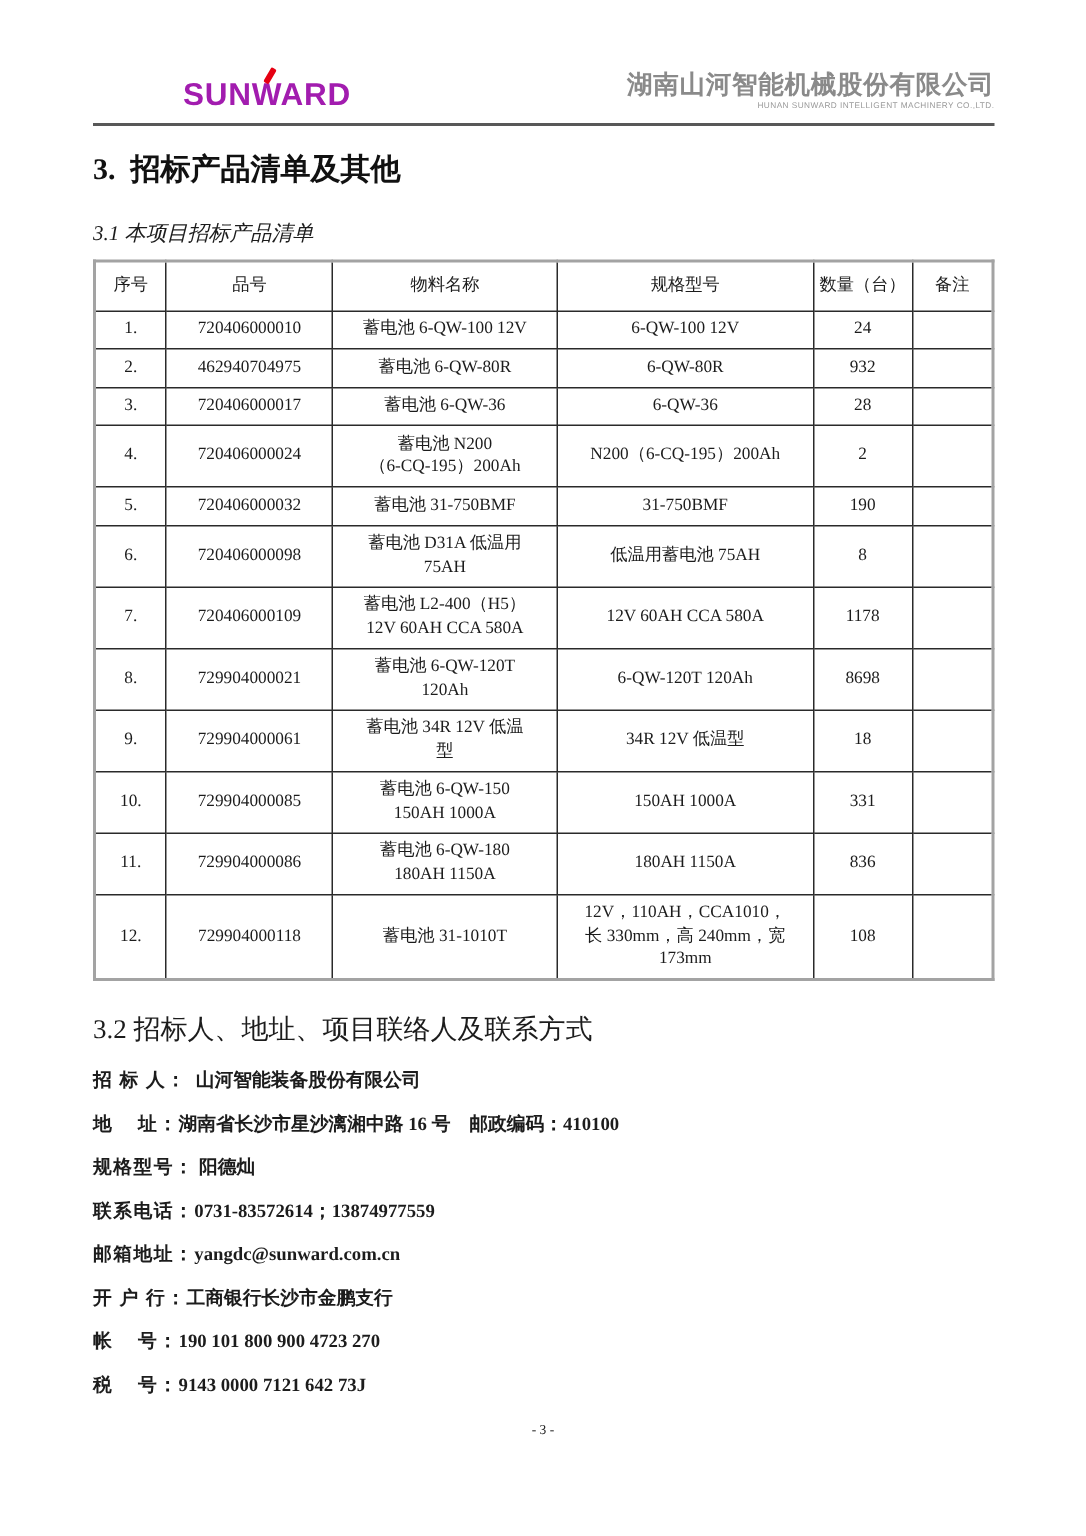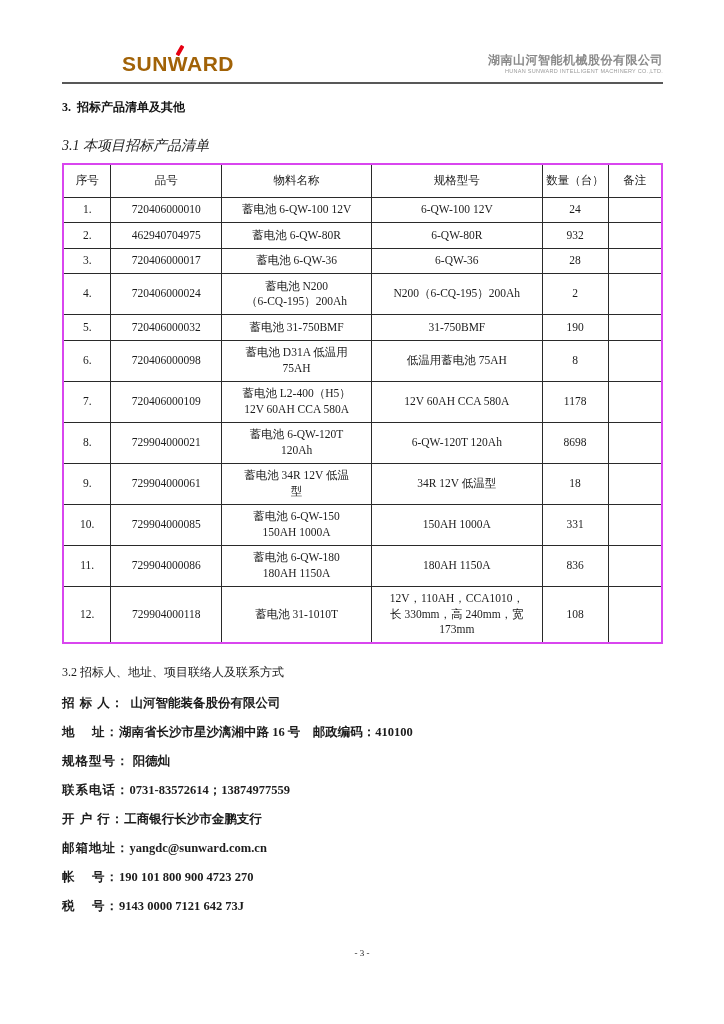--- a/index.html
+++ b/index.html
@@ -30,60 +30,60 @@
   }
   .logo-accent {
     position: absolute; left: 116px; top: -8px;
     width: 4px; height: 11px;
     transform: rotate(30deg);
     border-radius: 1px;
   }
   .company { text-align: right; line-height: 1.1; }
   .company-cn {
     font-family: "Liberation Sans", "DejaVu Sans", sans-serif;
-    font-weight: bold; font-size: 12px; color: #8a8a8a; letter-spacing: 0.5px;
+    font-weight: bold; font-size: 17px; color: #8a8a8a; letter-spacing: 0.5px;
   }
   .company-en {
     font-family: "Liberation Sans", "DejaVu Sans", sans-serif;
     font-size: 5.5px; color: #9a9a9a; letter-spacing: 0.3px; margin-top: 1px;
   }
   .hdr-rule { height: 2px; background: #585858; margin-top: 8px; }
 
   
   .h-main {
     margin-top: 15px;
-    font-size: 12px; font-weight: bold; color: #111;
+    font-size: 20px; font-weight: bold; color: #111;
     white-space: pre;
   }
   .h-sub { margin-top: 21px; font-size: 14px; font-weight: normal; white-space: pre; font-style: italic; }
 
   
   table.products {
     margin-top: 8px;
     width: 100%; border-collapse: collapse; table-layout: fixed;
-    border: 2px solid #d946ef;
+    border: 2px solid #a3a3a3;
   }
   table.products th, table.products td {
     border: 1px solid #2a2a2a;
     text-align: center; vertical-align: middle;
     font-size: 11.5px; line-height: 1.35;
     padding: 4.5px 3px;
     white-space: pre-line;
     font-weight: normal;
   }
   table.products th { padding: 8px 2px; }
   col.c-no   { width: 8%; }
   col.c-item { width: 18.5%; }
   col.c-name { width: 25%; }
   col.c-spec { width: 28.5%; }
   col.c-qty  { width: 11%; }
   col.c-note { width: 9%; }
 
   
-  .h-sub2 { margin-top: 20px; font-size: 12px; font-weight: normal; white-space: pre; }
+  .h-sub2 { margin-top: 20px; font-size: 18px; font-weight: normal; white-space: pre; }
   .contacts { margin-top: 14px; font-weight: bold; }
   .contact-line {
     font-size: 12.5px; line-height: 17px;
     margin-bottom: 12px;
     white-space: pre;
   }
   .contact-label { letter-spacing: 1px; }
   .contact-value { }
 
   
@@ -93,21 +93,21 @@
     font-size: 9px; color: #222;
     font-family: "Liberation Serif", "DejaVu Serif", serif;
   }
 </style>
 </head>
 <body>
 
 <div class="page">
 
   <div class="hdr">
-    <div class="logo" style="color: #a16207; text-align: right;">
+    <div class="logo" style="color: #a21caf; text-align: right;">
       <span>SUNWARD</span>
       <span class="logo-accent" style="background: rgb(230, 0, 18);"></span>
     </div>
     <div class="company">
       <div class="company-cn">湖南山河智能机械股份有限公司</div>
       <div class="company-en">HUNAN SUNWARD INTELLIGENT MACHINERY CO.,LTD.</div>
     </div>
   </div>
   <div class="hdr-rule"></div>
 
@@ -242,22 +242,22 @@
       </tbody>
   </table>
 
   <div class="h-sub2">3.2 招标人、地址、项目联络人及联系方式</div>
 
   <div class="contacts" id="contact-lines">
       <div class="contact-line"><span class="contact-label">招 标 人：</span><span class="contact-value">  山河智能装备股份有限公司</span></div>
       <div class="contact-line"><span class="contact-label">地    址：</span><span class="contact-value">湖南省长沙市星沙漓湘中路 16 号    邮政编码：410100</span></div>
       <div class="contact-line"><span class="contact-label">规格型号：</span><span class="contact-value"> 阳德灿</span></div>
       <div class="contact-line"><span class="contact-label">联系电话：</span><span class="contact-value">0731-83572614；13874977559</span></div>
+      <div class="contact-line"><span class="contact-label">邮箱地址：</span><span class="contact-value">yangdc@sunward.com.cn</span></div>
       <div class="contact-line"><span class="contact-label">开 户 行：</span><span class="contact-value">工商银行长沙市金鹏支行</span></div>
-      <div class="contact-line"><span class="contact-label">邮箱地址：</span><span class="contact-value">yangdc@sunward.com.cn</span></div>
       <div class="contact-line"><span class="contact-label">帐    号：</span><span class="contact-value">190 101 800 900 4723 270</span></div>
       <div class="contact-line"><span class="contact-label">税    号：</span><span class="contact-value">9143 0000 7121 642 73J</span></div>
     </div>
 
 </div>
 
 <div class="footer">
   <span>- 3 -</span>
 </div>
 

